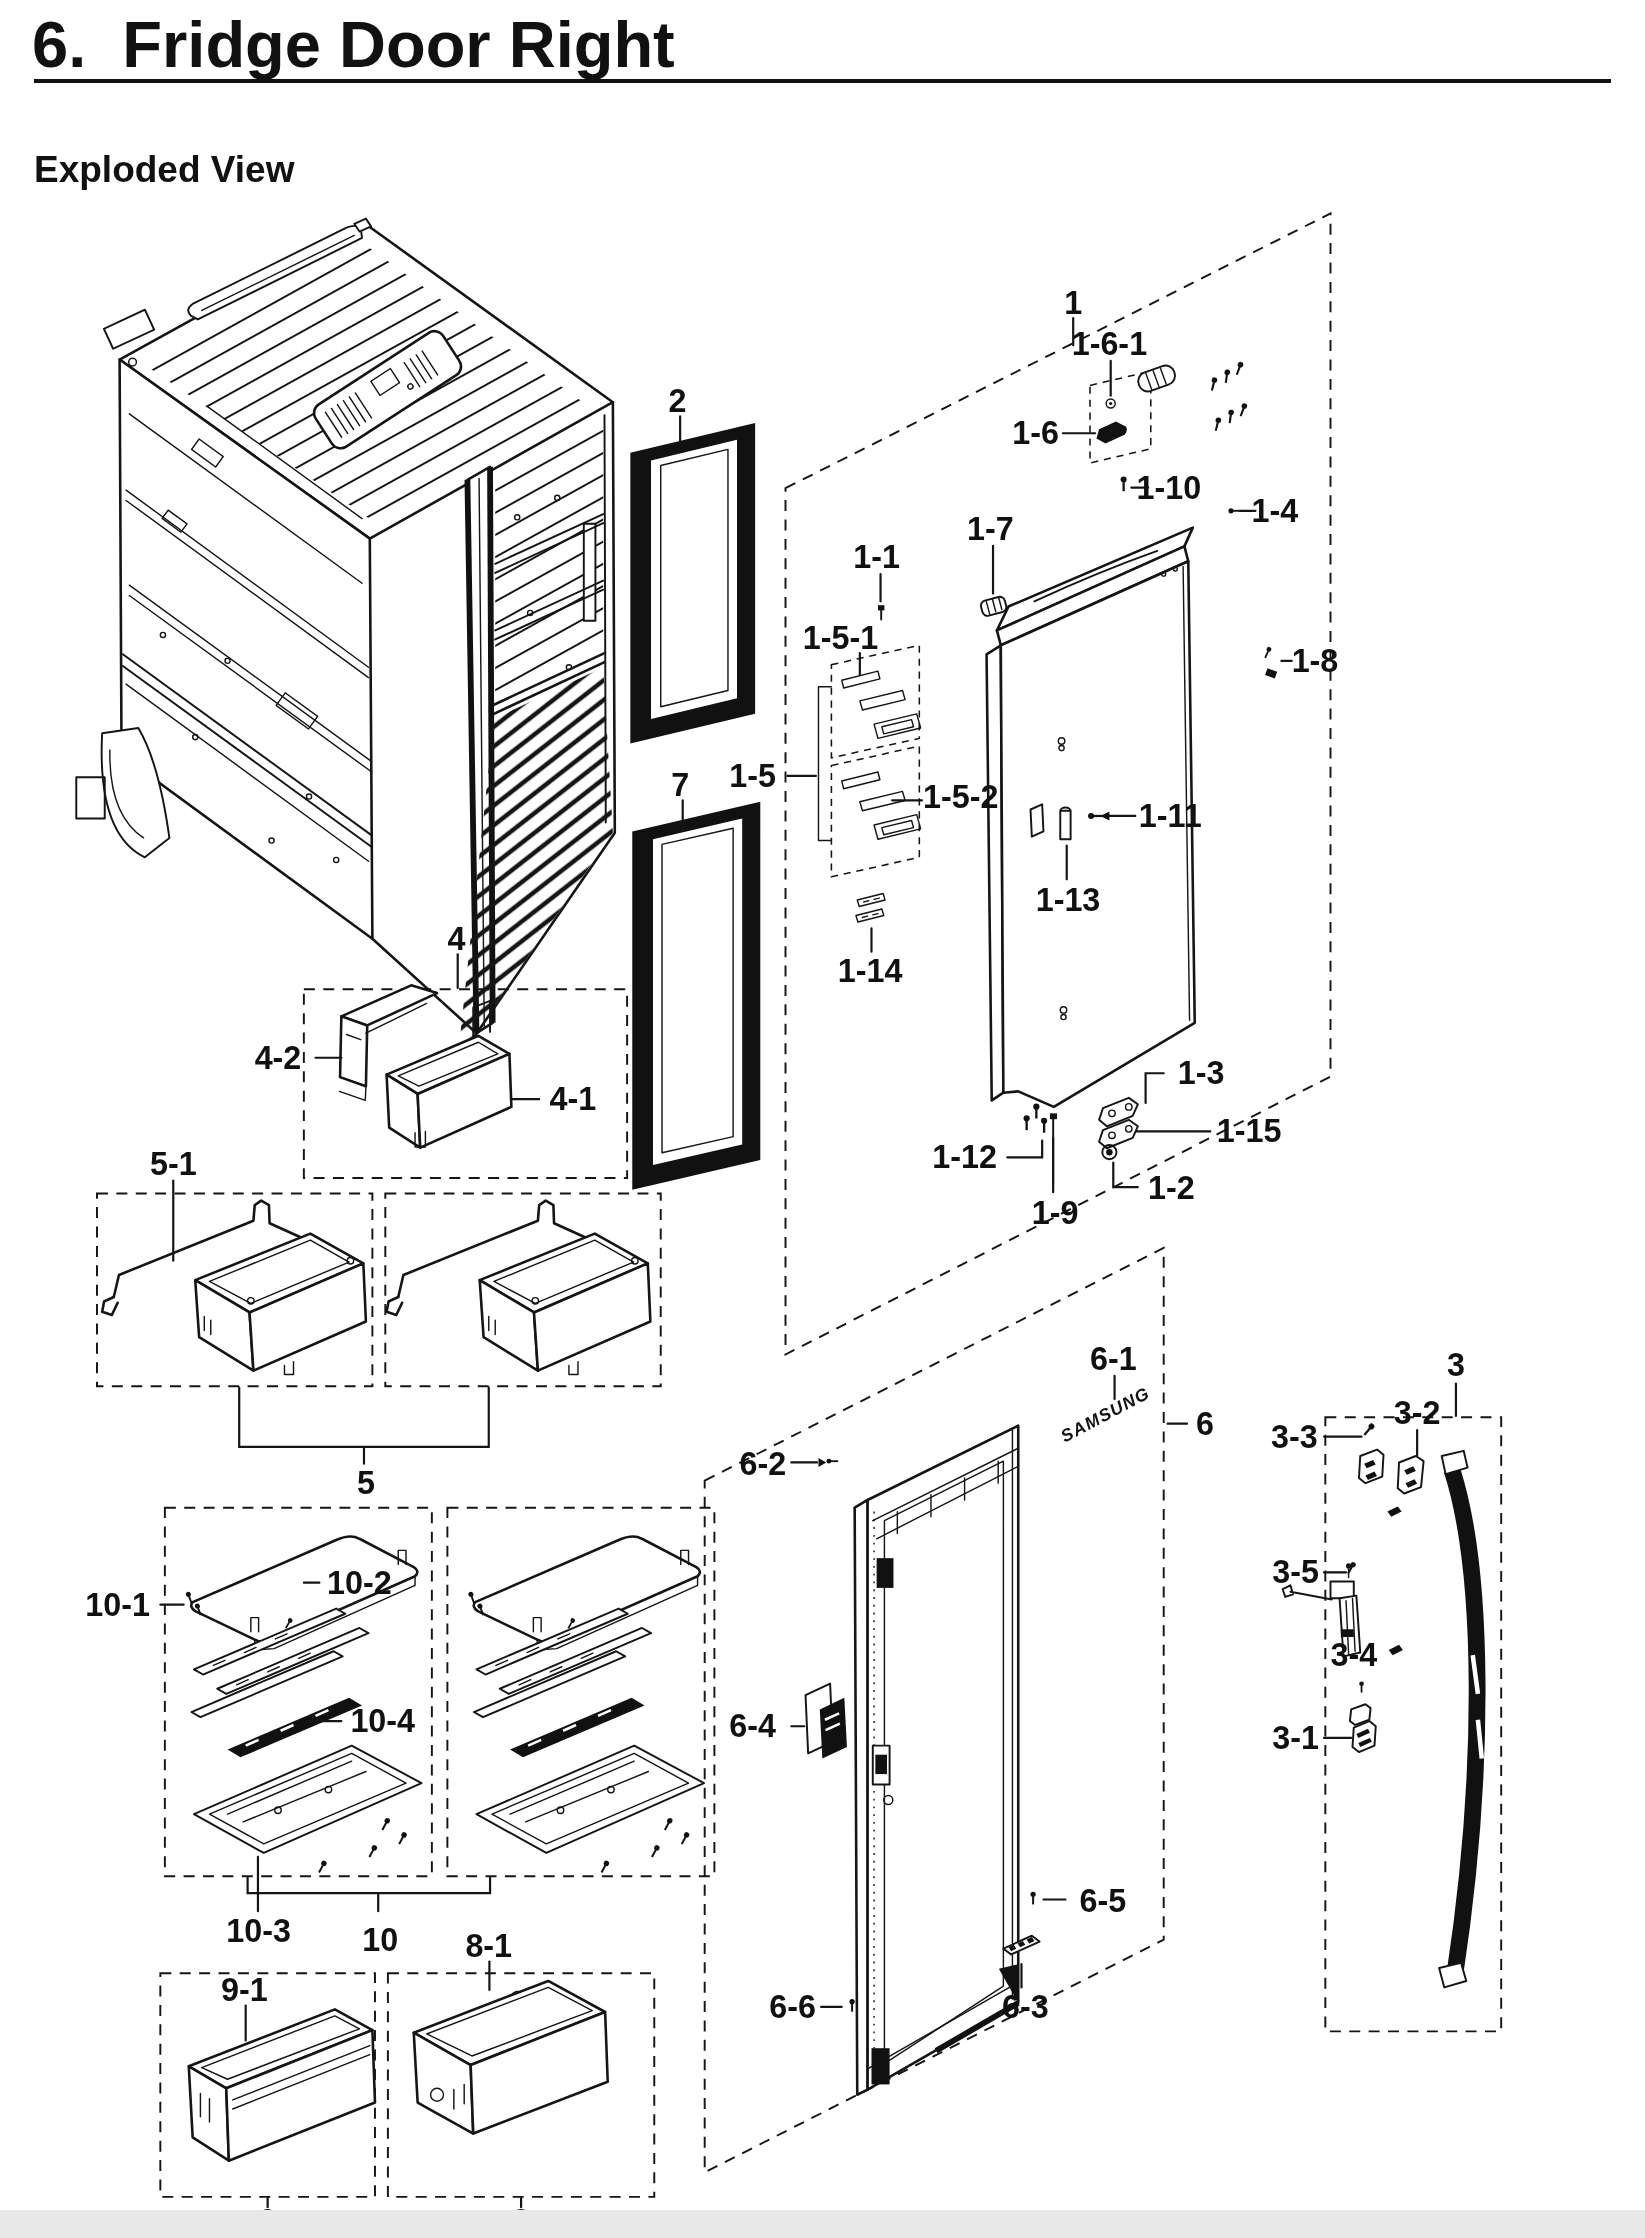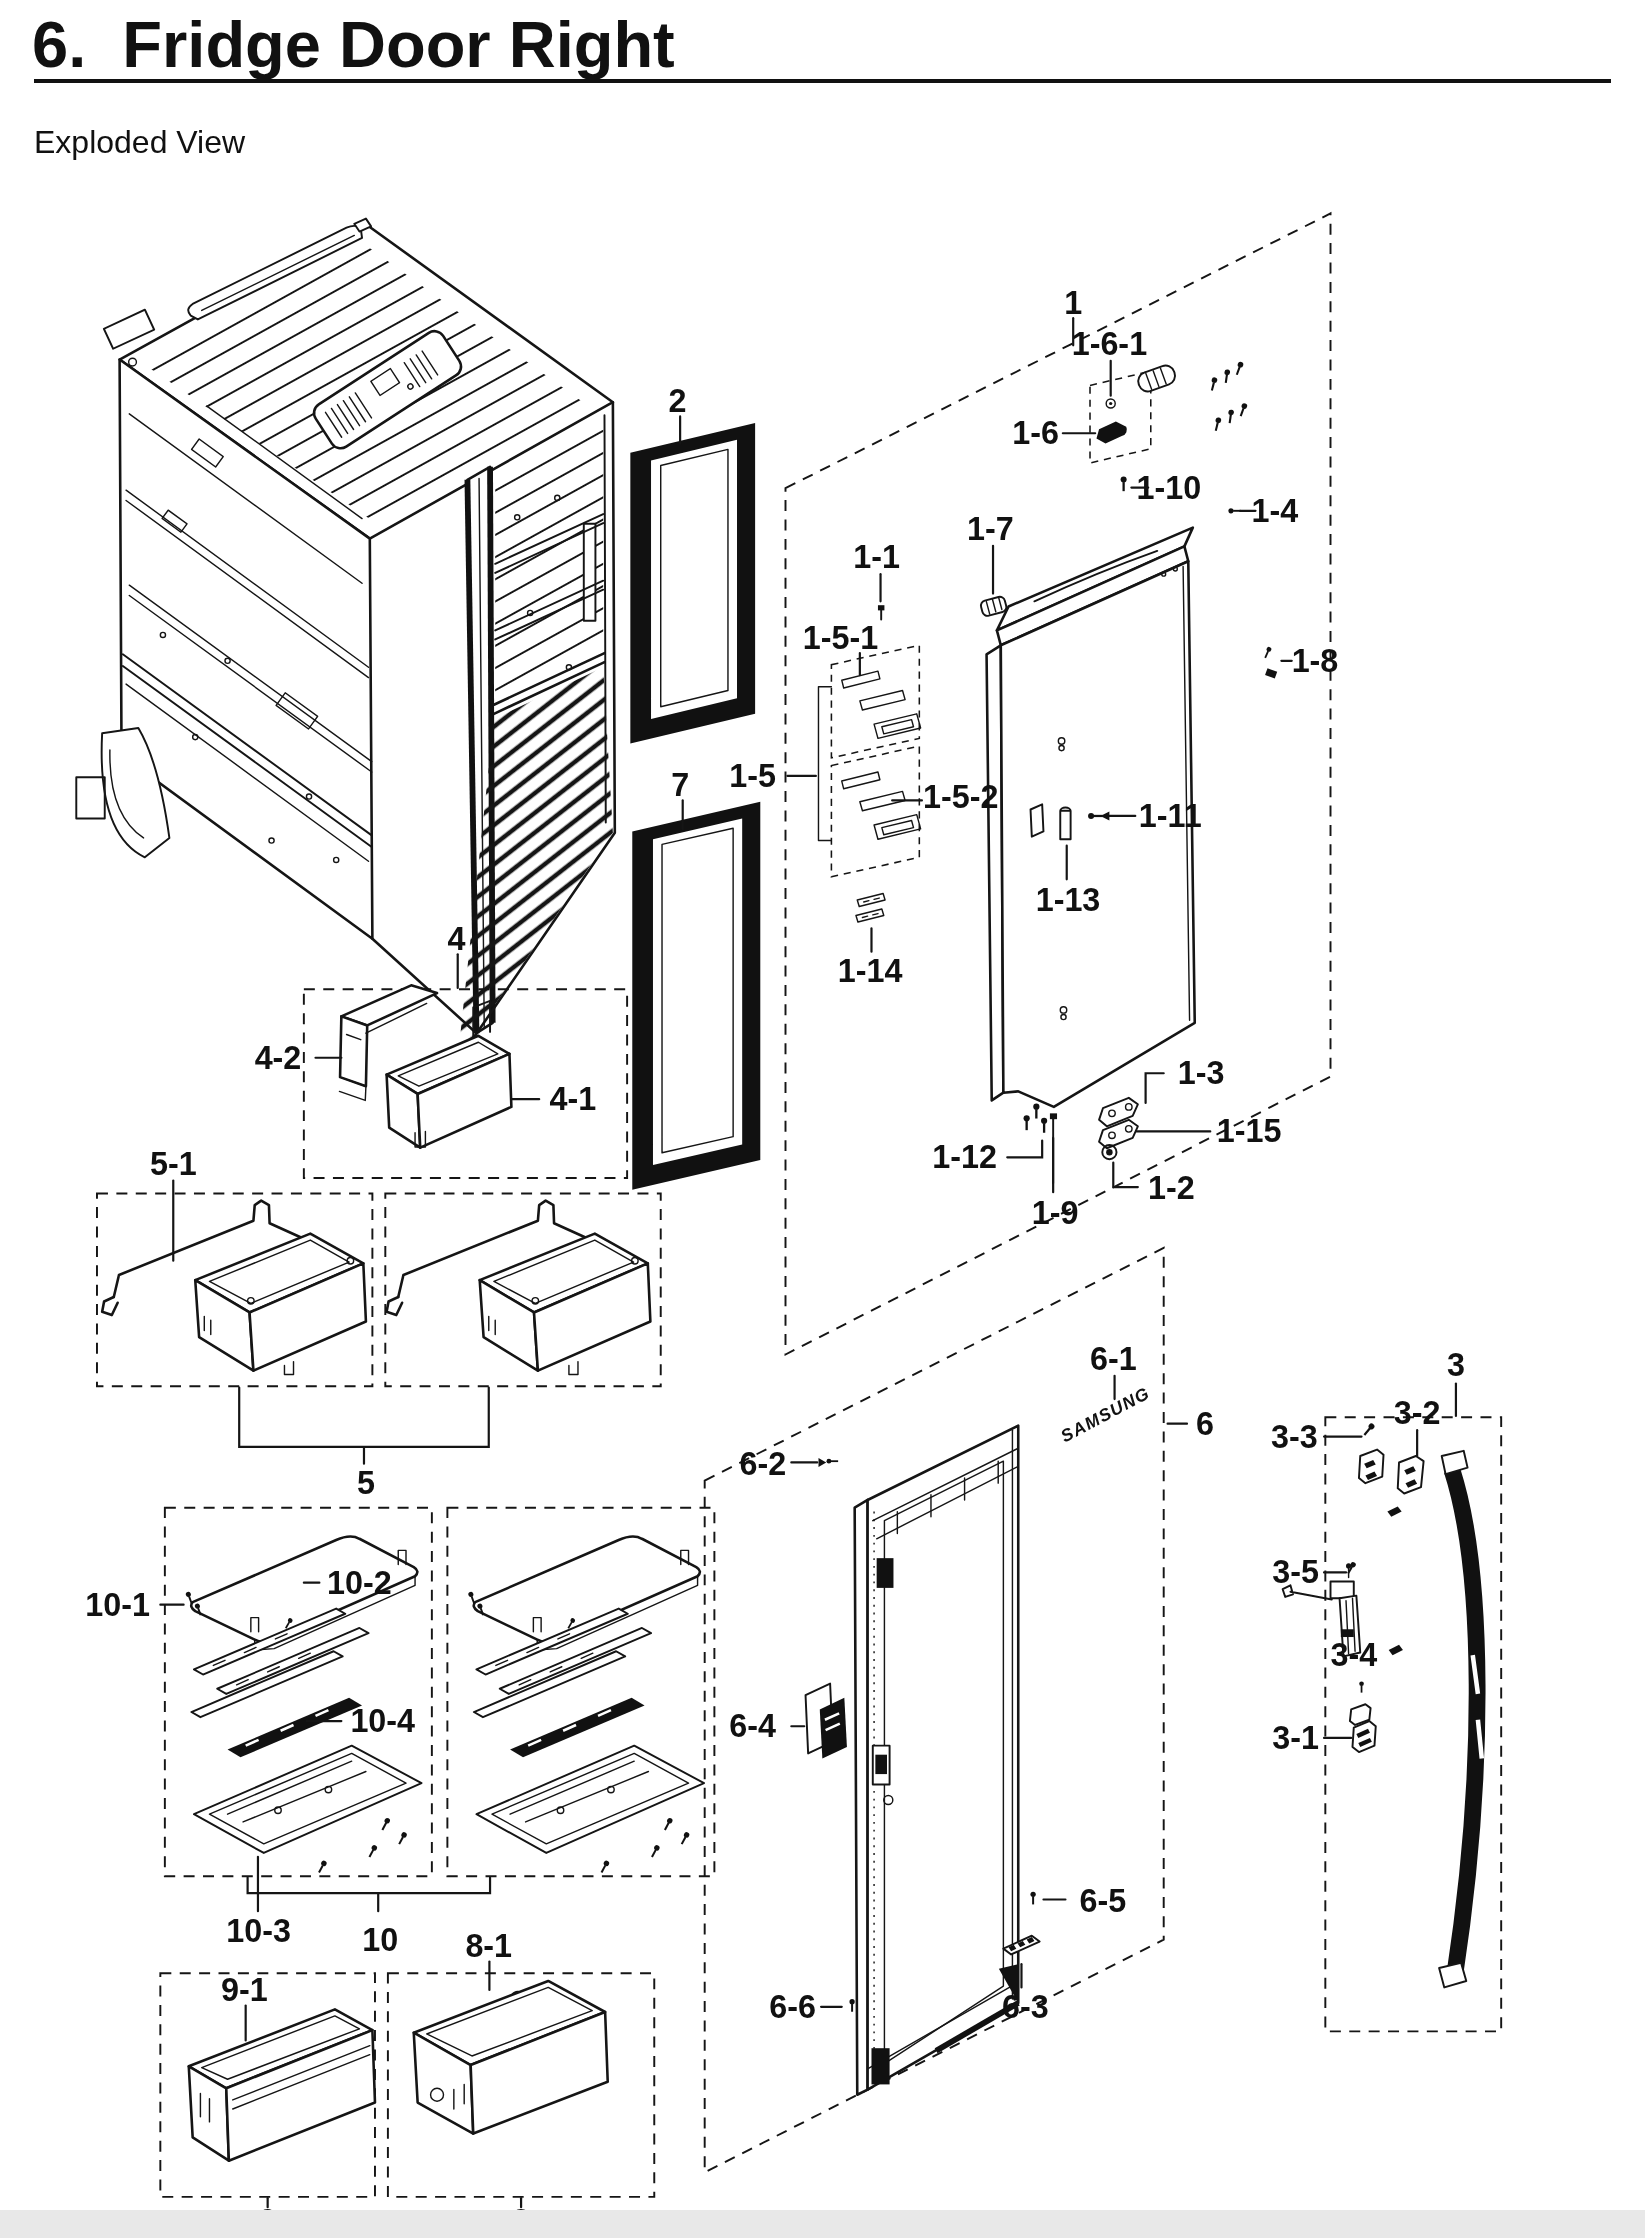--- a/index.html
+++ b/index.html
@@ -1,20 +1,20 @@
 <!DOCTYPE html>
 <html style="font-size:10.3px"><head>
 <meta charset="utf-8">
 <style>
   html,body{margin:0;padding:0;background:#e8e8e8}
   .page{position:relative;width:1646px;height:2210px;background:#fff;overflow:hidden;
         font-family:"Liberation Sans",sans-serif;color:#111}
   .title{position:absolute;left:32px;top:6.5px;font-size:65px;font-weight:bold;letter-spacing:0;white-space:pre}
   .rule{position:absolute;left:34px;top:79px;width:1577px;height:3.9px;background:#111}
-  .subtitle{position:absolute;left:34px;top:124px;font-size:32px;font-weight:normal}
+  .subtitle{position:absolute;left:34px;top:149px;font-size:37px;font-weight:bold}
   svg{position:absolute;left:0;top:0}
   .ln{fill:none;stroke:#151515;stroke-width:4;stroke-linecap:round;stroke-linejoin:round}
   .ln3{fill:none;stroke:#151515;stroke-width:3;stroke-linecap:round;stroke-linejoin:round}
   .ln2{fill:none;stroke:#151515;stroke-width:2.2;stroke-linecap:round;stroke-linejoin:round}
   .wfill{fill:#fff;stroke:#151515;stroke-width:4;stroke-linejoin:round}
   .wfill3{fill:#fff;stroke:#151515;stroke-width:3;stroke-linejoin:round}
   .blk{fill:#111;stroke:none}
   .dash{fill:none;stroke:#151515;stroke-width:3;stroke-dasharray:17 13}
   .dashS{fill:none;stroke:#151515;stroke-width:2.4;stroke-dasharray:11 9}
   .lead{fill:none;stroke:#151515;stroke-width:3.4;stroke-linecap:round}

